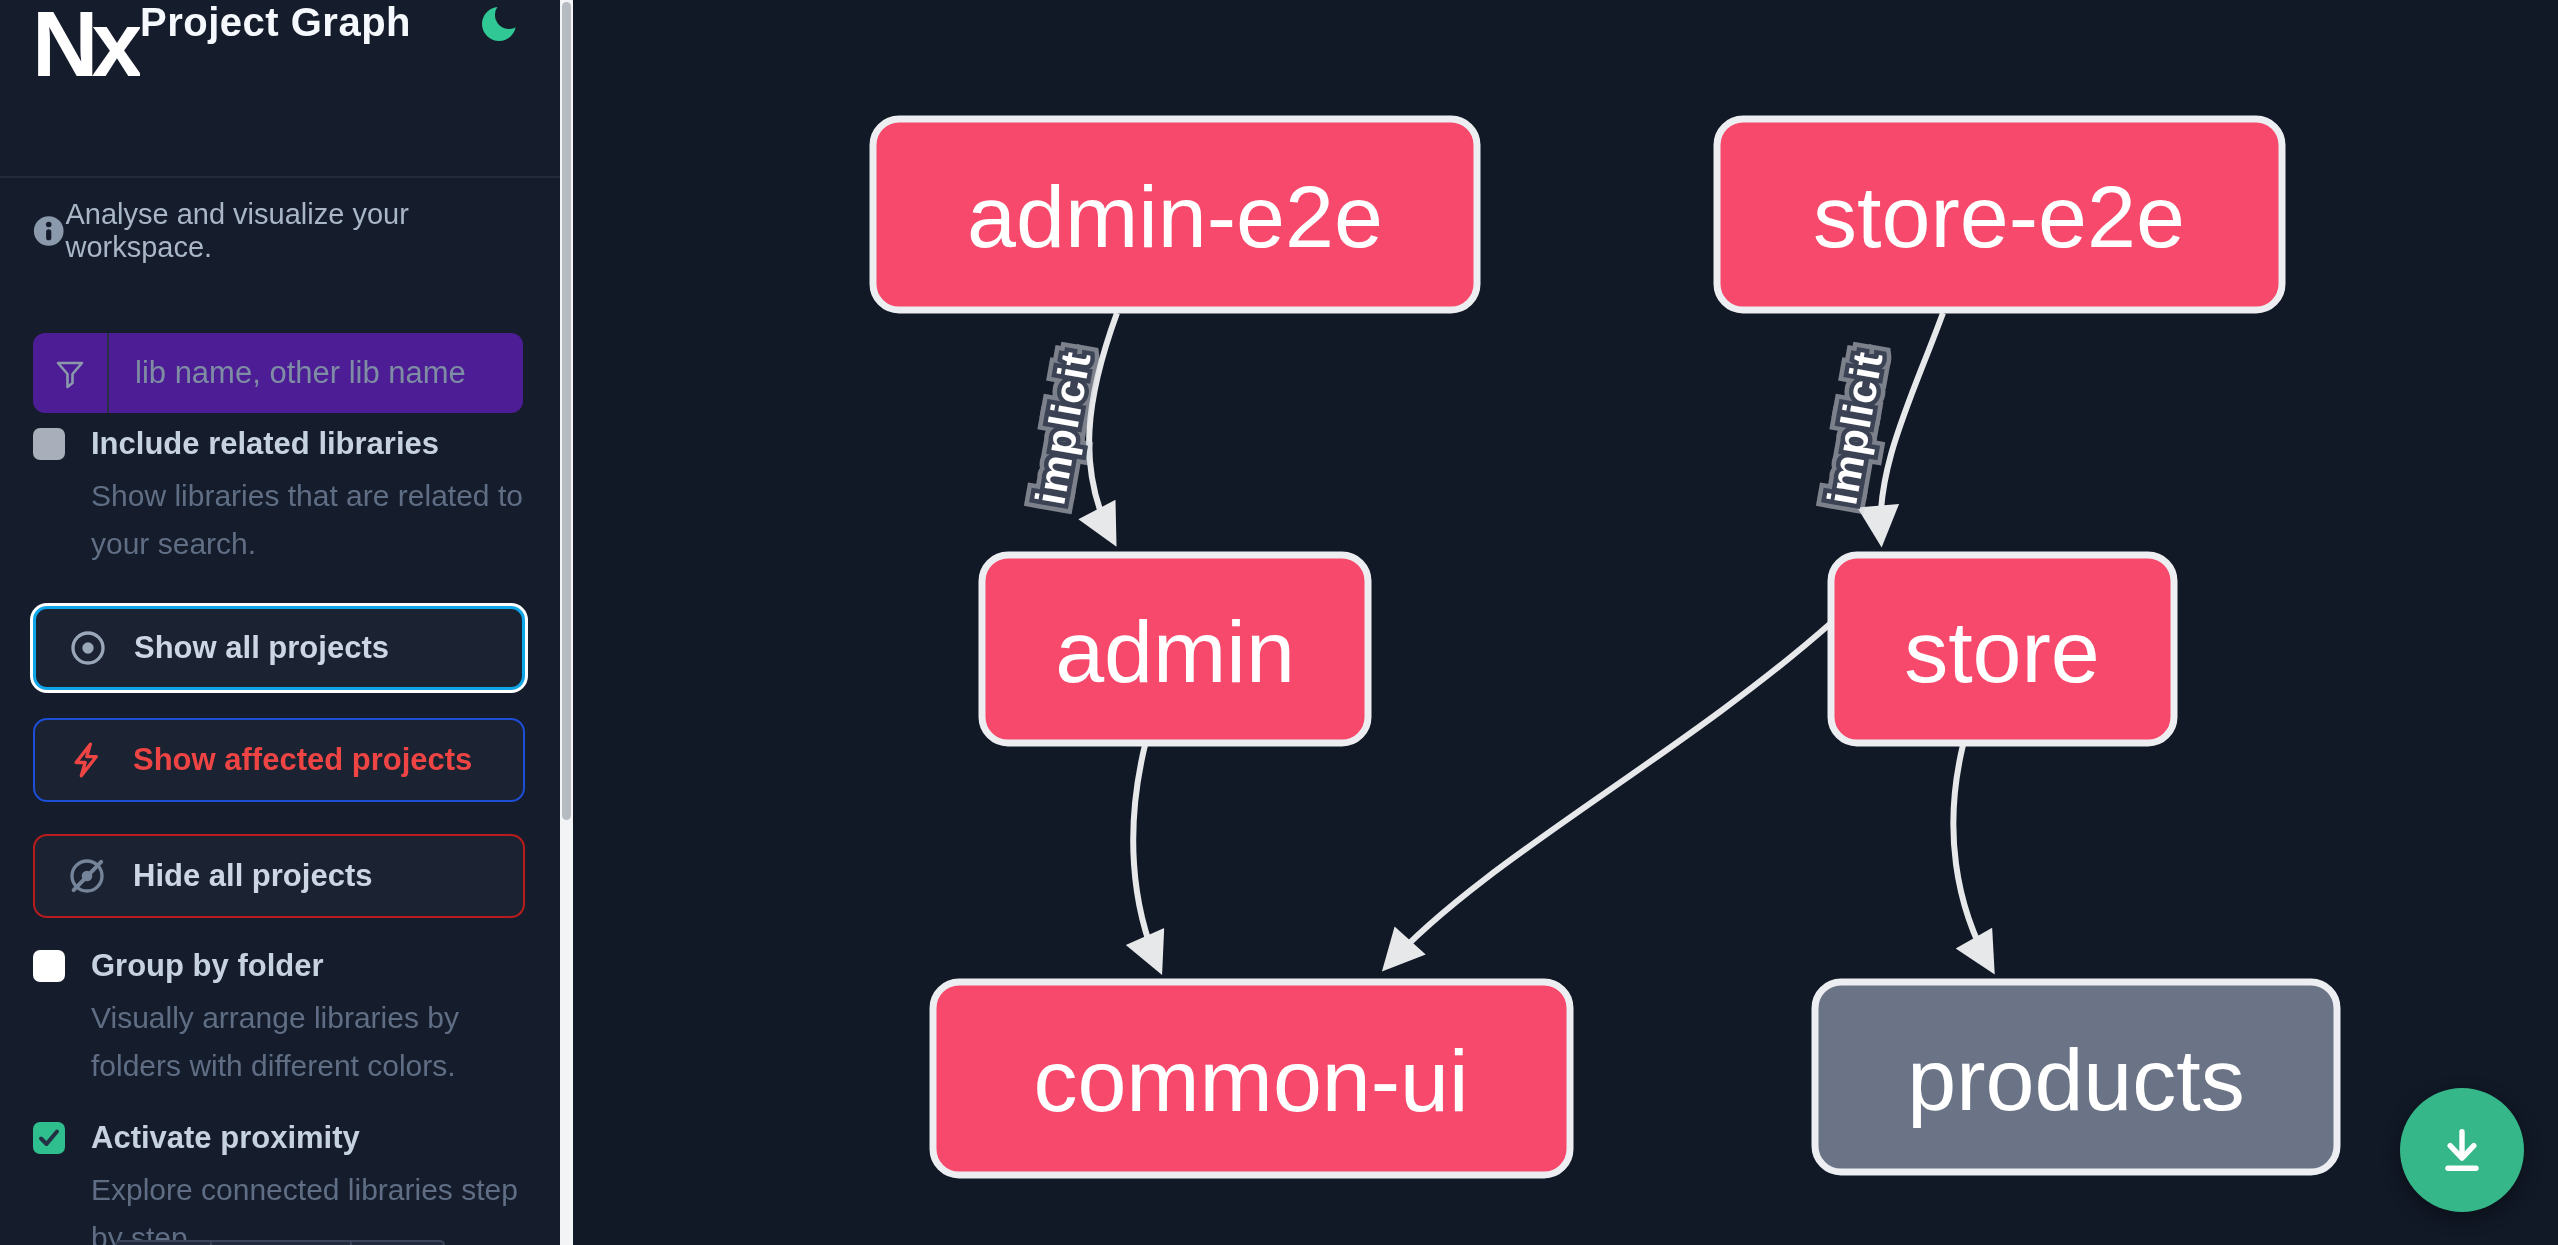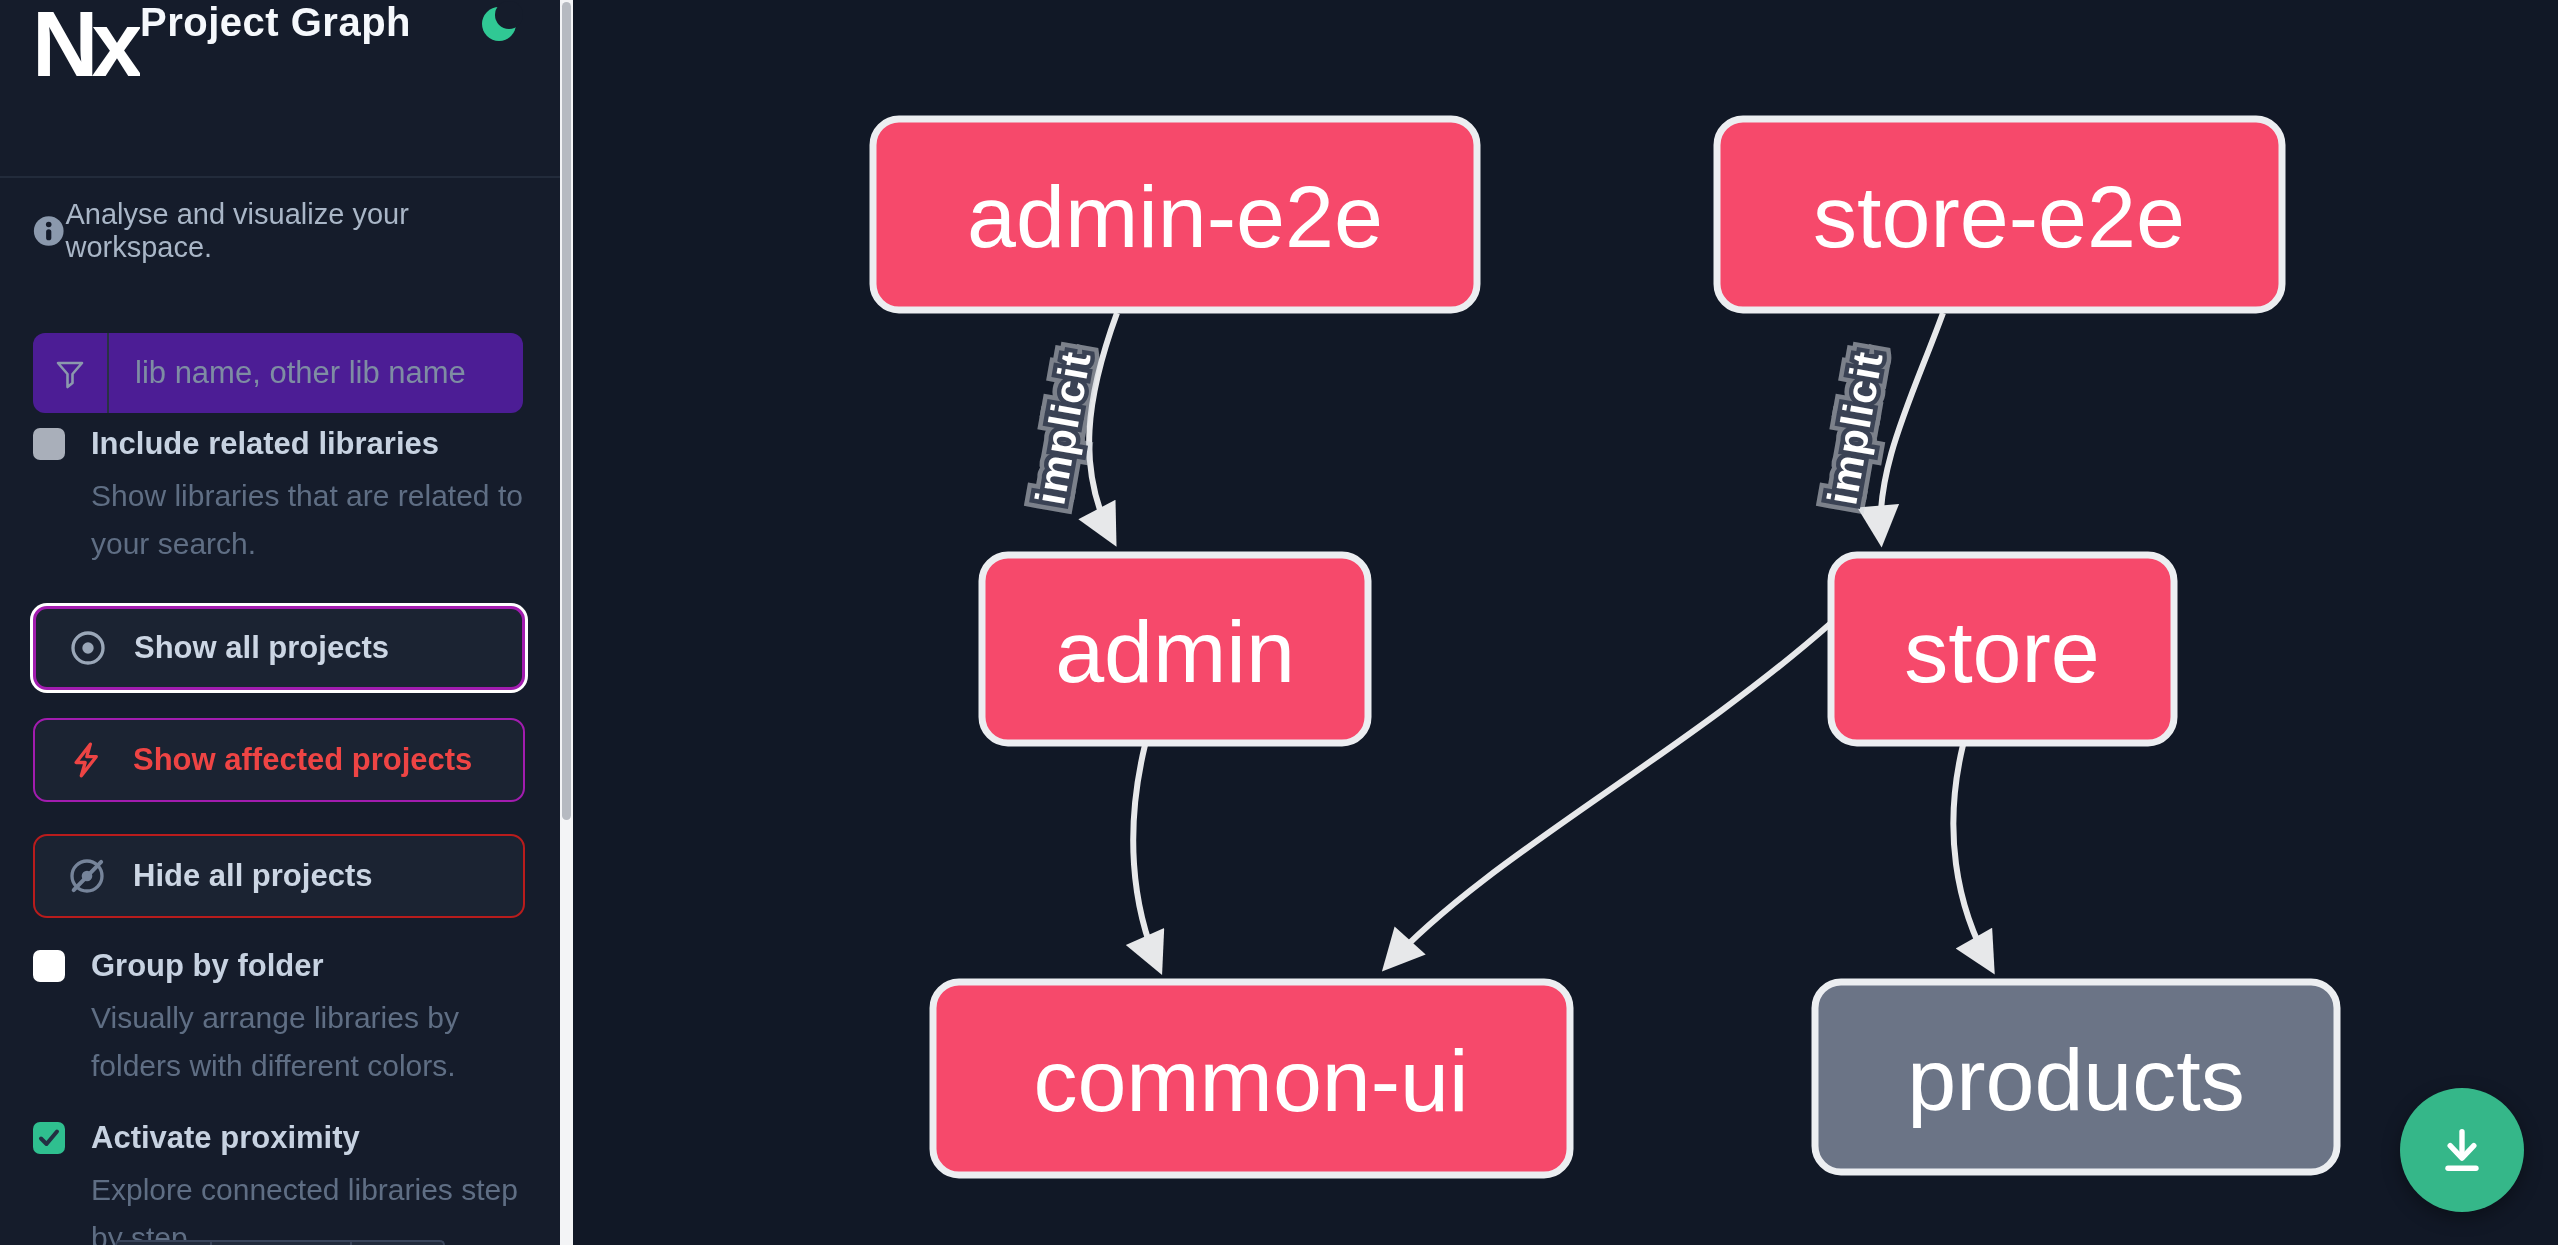--- a/index.html
+++ b/index.html
@@ -20,22 +20,22 @@
   .search input::placeholder{color:#7e8da3;}
   .toggle-row{position:absolute;display:flex;gap:26px;padding:0 33px;}
   .toggle-row .box{width:32px;height:32px;border-radius:7px;flex:none;margin-top:4px;cursor:pointer;}
   .box.gray{background:#a9afba;}
   .box.white{background:#ffffff;}
   .box.checked{background:#2fbf8f;display:flex;align-items:center;justify-content:center;}
   .toggle-title{font-size:31px;font-weight:700;color:#c7d2e1;line-height:40px;}
   .toggle-desc{font-size:30px;color:#5f6e84;line-height:48px;margin-top:8px;max-width:480px;}
   .btn-group{position:absolute;left:33px;top:606px;display:flex;flex-direction:column;}
   .btn{width:492px;height:84px;box-sizing:border-box;border-radius:14px;background:#1b2332;display:flex;align-items:center;gap:26px;padding:0 32px;font-size:31px;font-weight:700;color:#ccd6e4;cursor:pointer;}
-  .btn-all{border:3px solid #a21caf;box-shadow:0 0 0 3px #ffffff;margin-bottom:28px;}
-  .btn-affected{border:2px solid #a21caf;color:#ee4444;margin-bottom:32px;}
+  .btn-all{border:3px solid #0ea5e9;box-shadow:0 0 0 3px #ffffff;margin-bottom:28px;}
+  .btn-affected{border:2px solid #1d4ed8;color:#ee4444;margin-bottom:32px;}
   .btn-hide{border:2px solid #b91c1c;padding-left:32px;}
   .stepper-sliver{position:absolute;left:115px;top:1240px;width:330px;height:5px;background:#222b3c;border:2px solid #39445a;border-bottom:none;border-radius:10px 10px 0 0;box-sizing:border-box;}
   .stepper-sliver i{position:absolute;top:0;width:2px;height:5px;background:#39445a;}
   
   .sb-track{position:absolute;left:560px;top:0;width:13px;height:1245px;background:#f3f4f6;cursor:pointer;}
   .sb-thumb{position:absolute;left:562px;top:2px;width:9px;height:818px;border-radius:5px;background:#b6bac1;cursor:pointer;}
   
   .graph{position:absolute;left:573px;top:0;width:1985px;height:1245px;background:#111826;}
   .edge{stroke:#e7e8ea;stroke-width:6;fill:none;}
   .node rect{stroke:#eceef1;stroke-width:7;cursor:pointer;}

